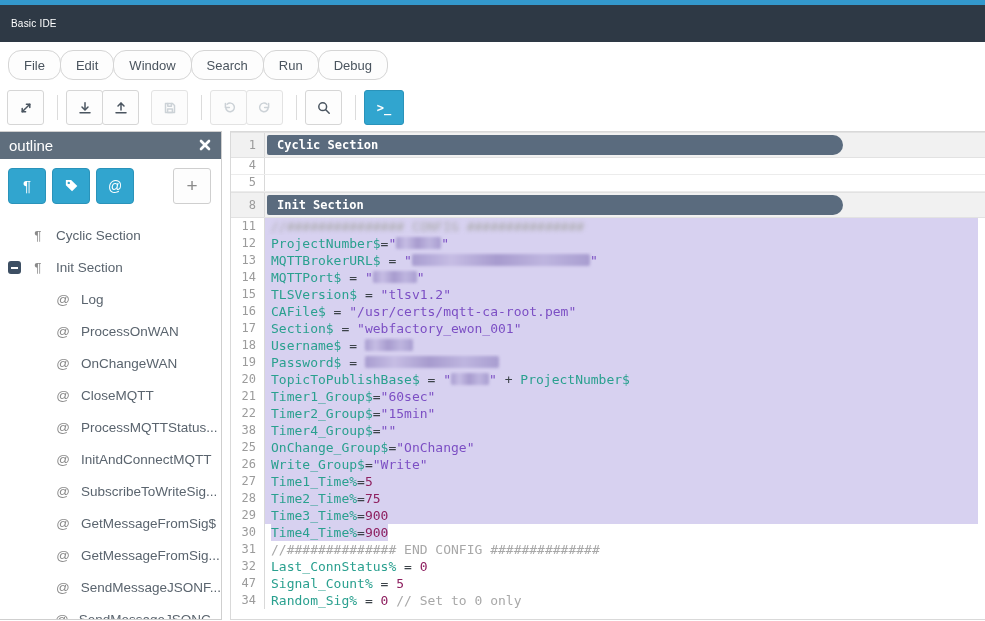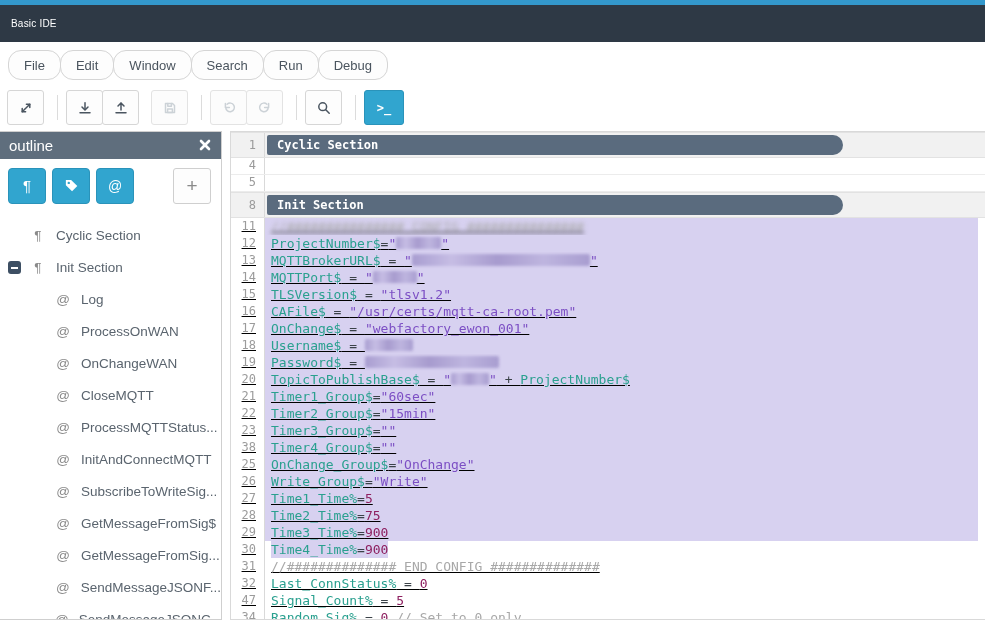--- a/index.html
+++ b/index.html
@@ -49,21 +49,21 @@
   .toggle-minus::after { content:""; position:absolute; left:3px; top:5.5px; width:7px; height:2px; background:#fff; }
   .lvl1 { padding-left:30px; } .lvl1.has-toggle { padding-left:8px; } .lvl2 { padding-left:55px; }
 
   
   .editor { flex:1; margin-left:8px; border:1px solid #d9d9d9; border-right:none; background:#fff; overflow:hidden; }
   .row { display:flex; }
   .gut { flex:0 0 34px; width:34px; border-right:1px solid #d9d9d9; text-align:right; padding-right:8px;
     font-family:"DejaVu Sans Mono",monospace; font-size:12px; color:#9b9b9b; }
   .cell { flex:1; font-family:"DejaVu Sans Mono",monospace; font-size:13px; line-height:17px;
     padding-left:6px; white-space:pre; overflow:hidden; }
-  .row.code { height:17px;text-decoration:underline; } .row.code .gut { line-height:17px; }
+  .row.code { height:17px; } .row.code .gut { line-height:17px; }
   .row.blank { height:17px; border-bottom:1px solid #ececec; }
   .row.bar-row { height:26px; background:#f1f1f1; border-top:1px solid #e2e2e2; border-bottom:1px solid #e2e2e2;}
   .row.bar-row .gut { line-height:24px; }
   .row.bar-row .cell { padding-top:2px; }
   .secbar { height:20px; width:576px; margin-left:-4px; background:#5a6b7e; color:#fff;
     border-radius:2px 10px 10px 2px; font-weight:bold; font-size:12px; line-height:20px; padding:0 10px; }
   .cell.sel { background:#d7d1f0; margin-right:7px; }
   .selspan { background:#d7d1f0; display:inline-block; }
   .tk-ident { color:#2aa08f; } .tk-op,.tk-plain { color:#3b4248; }
   .tk-str { color:#7c4fc4; } .tk-num { color:#8e2060; }
@@ -279,21 +279,21 @@
       <div class="row code">
         <div class="gut">15</div>
         <div class="cell sel"><span class="tk-ident">TLSVersion$</span><span class="tk-op"> = </span><span class="tk-str">"tlsv1.2"</span></div>
       </div>
       <div class="row code">
         <div class="gut">16</div>
         <div class="cell sel"><span class="tk-ident">CAFile$</span><span class="tk-op"> = </span><span class="tk-str">"/usr/certs/mqtt-ca-root.pem"</span></div>
       </div>
       <div class="row code">
         <div class="gut">17</div>
-        <div class="cell sel"><span class="tk-ident">OnChange$</span><span class="tk-op"> = </span><span class="tk-str">"webfactory_ewon_001"</span></div>
+        <div class="cell sel"><span class="tk-ident">Section$</span><span class="tk-op"> = </span><span class="tk-str">"webfactory_ewon_001"</span></div>
       </div>
       <div class="row code">
         <div class="gut">18</div>
         <div class="cell sel"><span class="tk-ident">Username$</span><span class="tk-op"> = </span><span class="redact" style="width: 48px;"></span></div>
       </div>
       <div class="row code">
         <div class="gut">19</div>
         <div class="cell sel"><span class="tk-ident">Password$</span><span class="tk-op"> = </span><span class="redact" style="width: 134px;"></span></div>
       </div>
       <div class="row code">
@@ -302,24 +302,20 @@
       </div>
       <div class="row code">
         <div class="gut">21</div>
         <div class="cell sel"><span class="tk-ident">Timer1_Group$</span><span class="tk-op">=</span><span class="tk-str">"60sec"</span></div>
       </div>
       <div class="row code">
         <div class="gut">22</div>
         <div class="cell sel"><span class="tk-ident">Timer2_Group$</span><span class="tk-op">=</span><span class="tk-str">"15min"</span></div>
       </div>
       <div class="row code">
-        <div class="gut">23</div>
-        <div class="cell sel"><span class="tk-ident">Timer3_Group$</span><span class="tk-op">=</span><span class="tk-str">""</span></div>
-      </div>
-      <div class="row code">
         <div class="gut">38</div>
         <div class="cell sel"><span class="tk-ident">Timer4_Group$</span><span class="tk-op">=</span><span class="tk-str">""</span></div>
       </div>
       <div class="row code">
         <div class="gut">25</div>
         <div class="cell sel"><span class="tk-ident">OnChange_Group$</span><span class="tk-op">=</span><span class="tk-str">"OnChange"</span></div>
       </div>
       <div class="row code">
         <div class="gut">26</div>
         <div class="cell sel"><span class="tk-ident">Write_Group$</span><span class="tk-op">=</span><span class="tk-str">"Write"</span></div>

